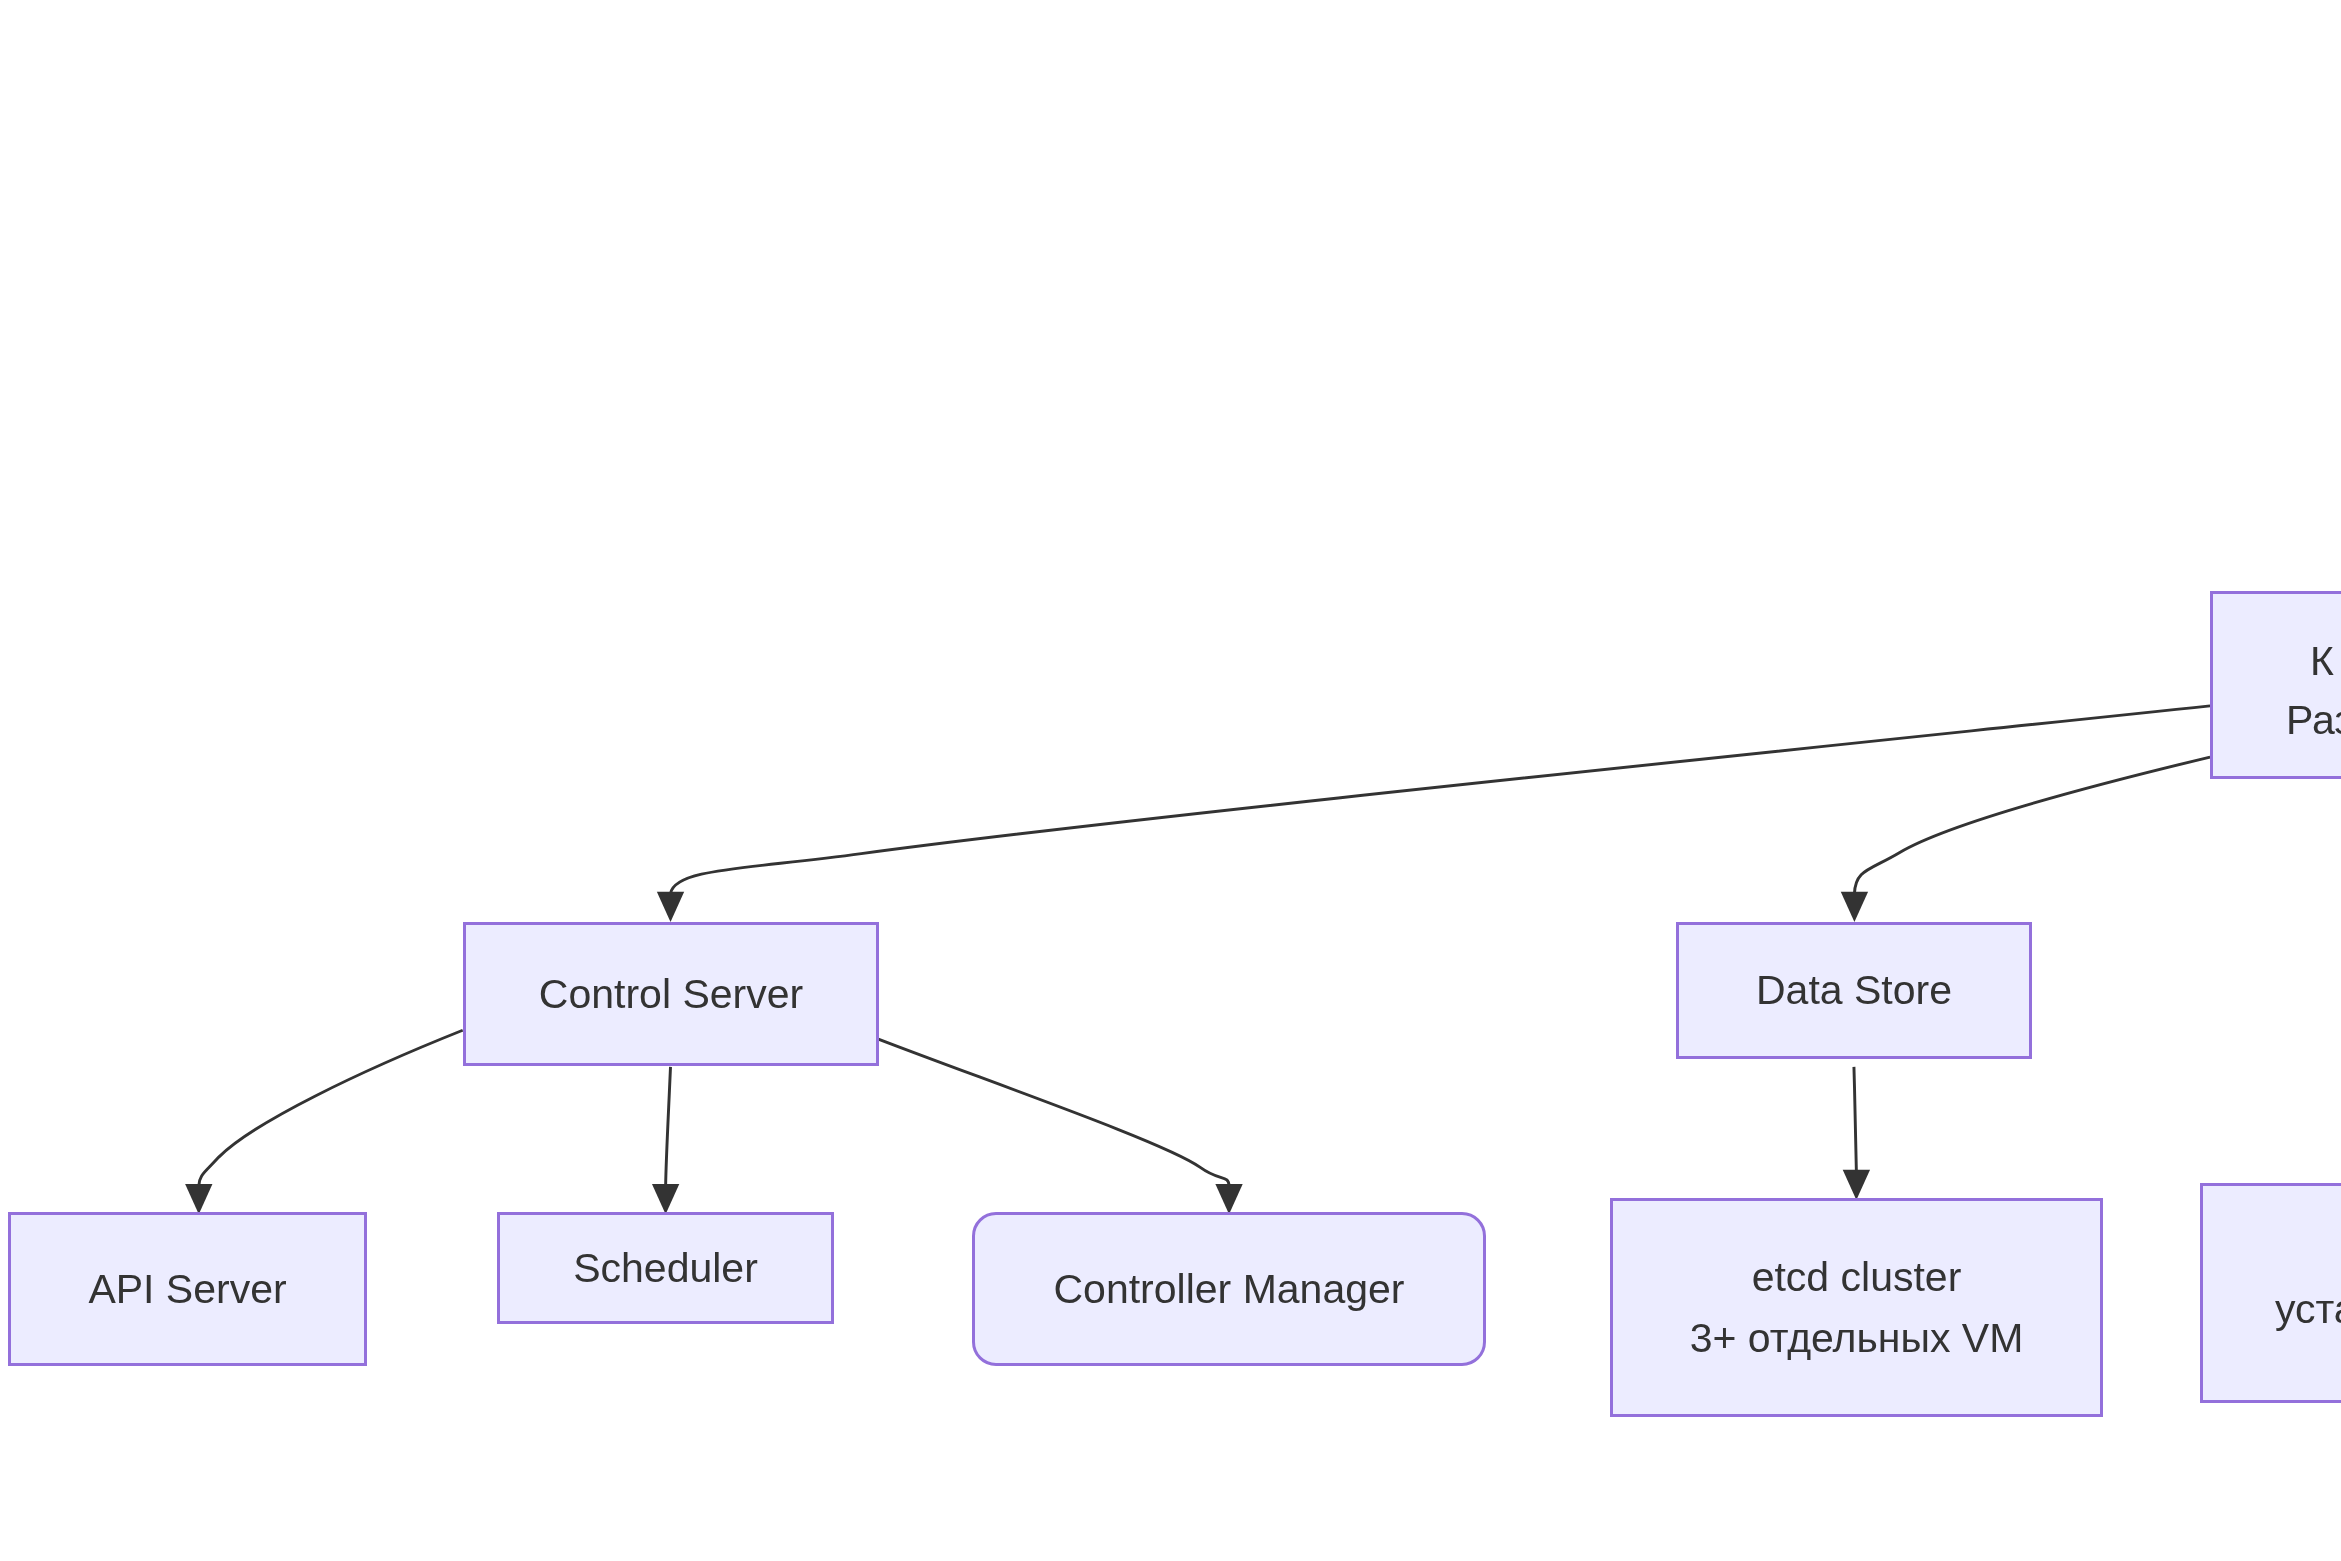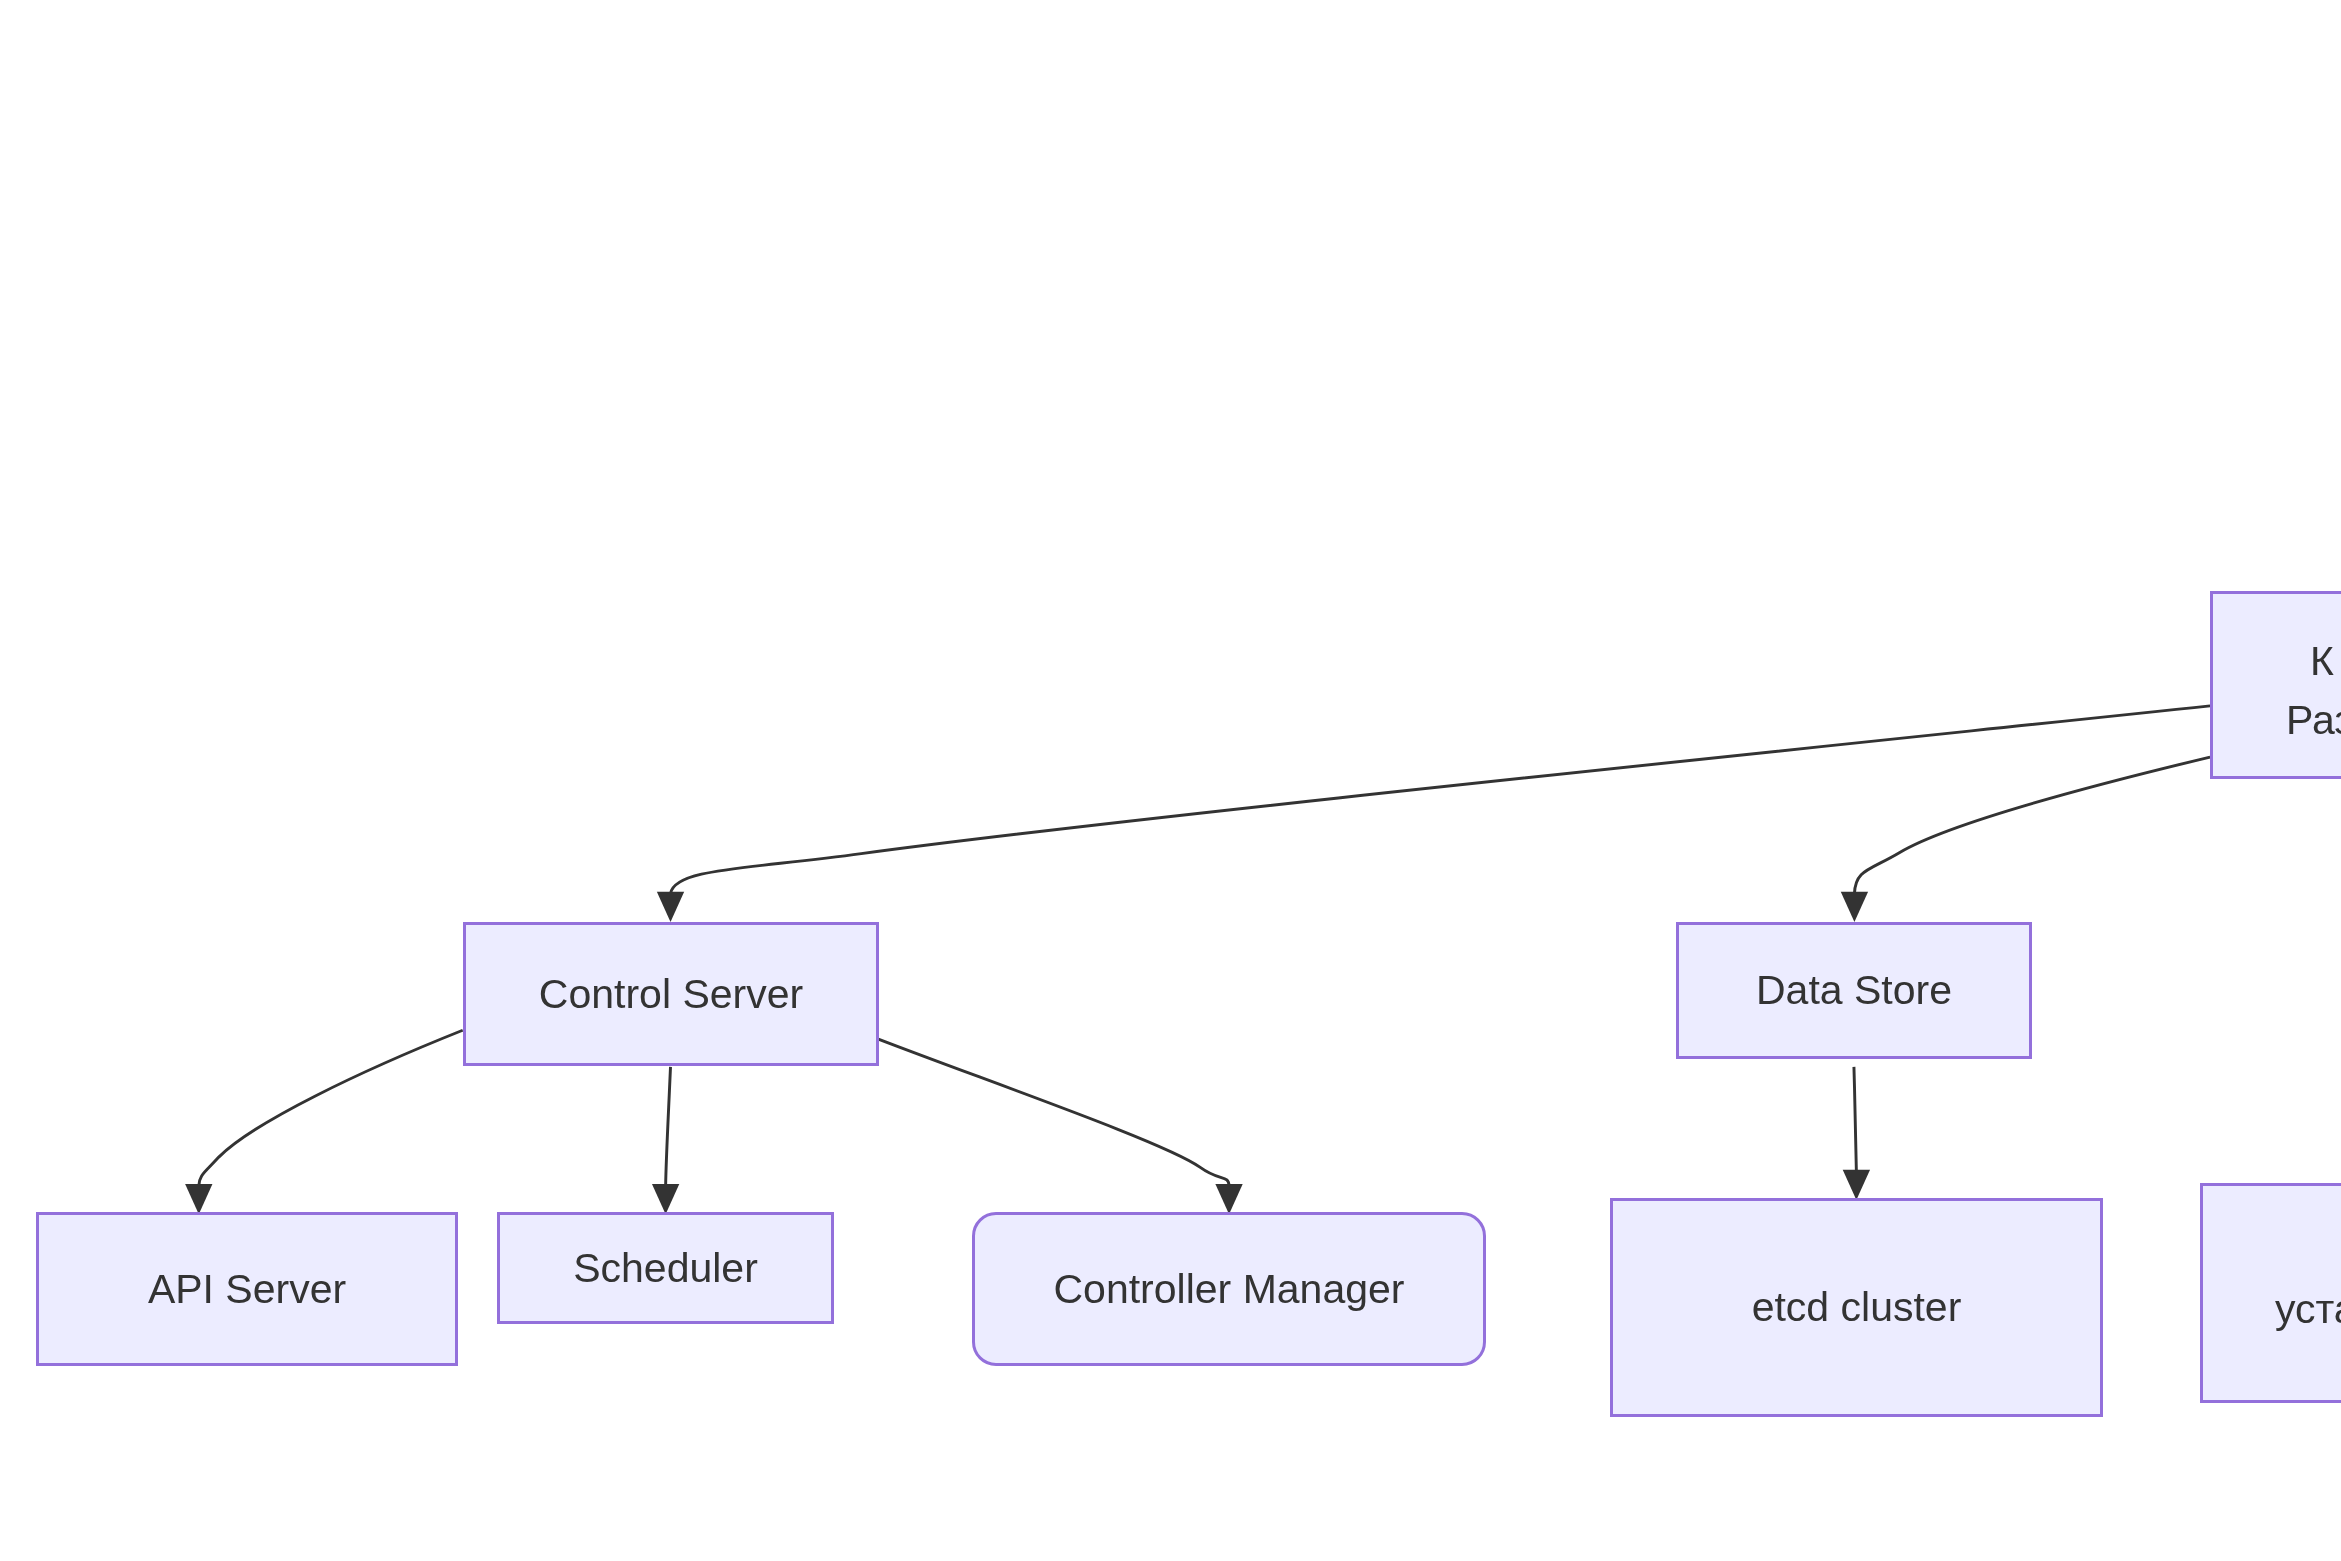--- a/index.html
+++ b/index.html
@@ -47,21 +47,21 @@
     display: block;
   }
   .node.clipped .frag {
     position: absolute;
     line-height: 41px;
     white-space: nowrap;
   }
   
   #node-control-plane   { left: 463px;  top: 922px; width: 416px;  height: 144px; }
   #node-data-store      { left: 1676px; top: 922px; width: 356px;  height: 137px; }
-  #node-api-server      { left: 36px;   top: 1212px; width: 422px;  height: 154px; }
+  #node-api-server      { left: 8px;   top: 1212px; width: 359px;  height: 154px; }
   #node-scheduler       { left: 497px; top: 1212px; width: 337px;  height: 112px; }
   #node-controller-mgr  { left: 972px; top: 1212px; width: 514px; height: 154px; border-radius: 24px; }
   #node-etcd            { left: 1610px; top: 1198px; width: 493px; height: 219px; }
   #node-root            { left: 2210px; top: 591px; width: 303px;  height: 188px; }
   #node-bottom-right    { left: 2200px; top: 1183px; width: 312px;  height: 220px; }
   #node-root .frag-1        { left: 97px; top: 47px;  }
   #node-root .frag-2        { left: 73px; top: 106px; }
   #node-bottom-right .frag-2{ left: 72px; top: 103px; }
 </style>
 </head>
@@ -108,18 +108,19 @@
 <div class="node" id="node-scheduler">
   <span>Scheduler</span>
 </div>
 
 <div class="node" id="node-controller-mgr">
   <span>Controller Manager</span>
 </div>
 
 <div class="node" id="node-etcd">
   <span>etcd cluster</span>
+  <span>3+ отдельных VM</span>
 </div>
 
 <div class="node clipped" id="node-bottom-right">
   <span class="frag frag-2">уста</span>
 </div>
 
 
 </body></html>

